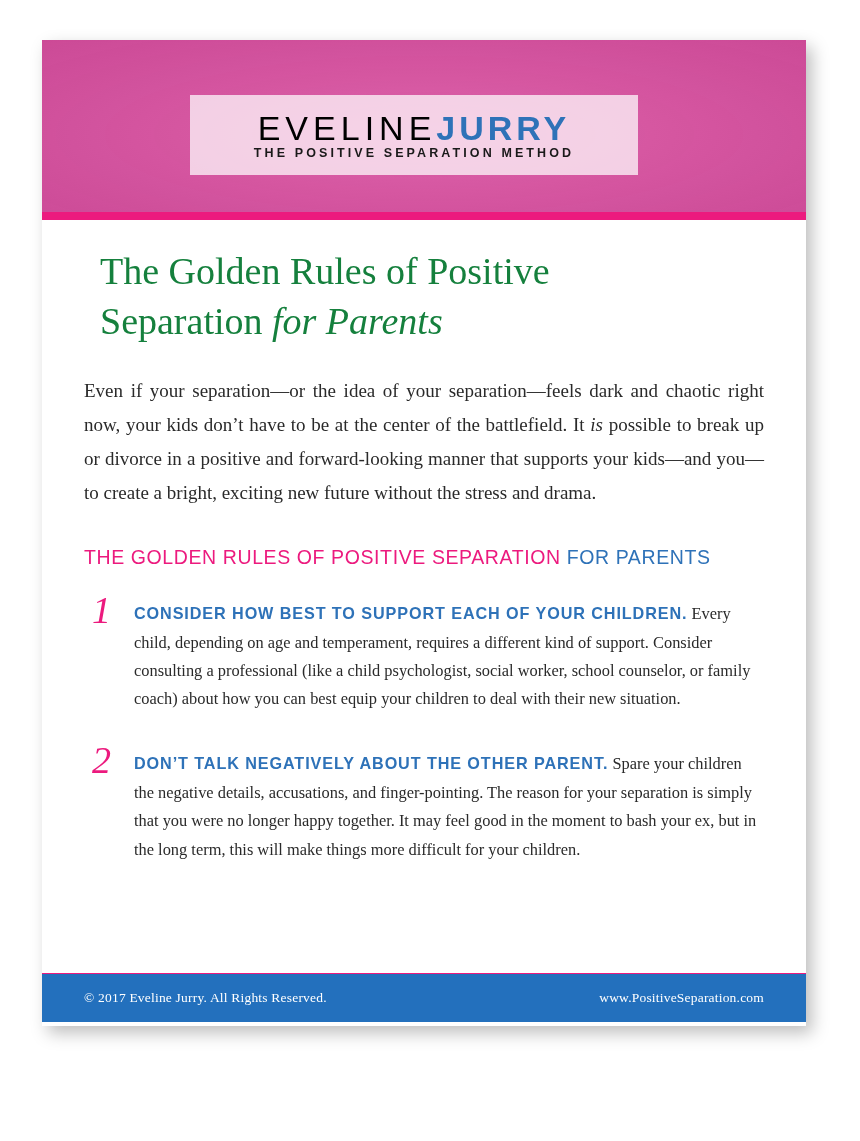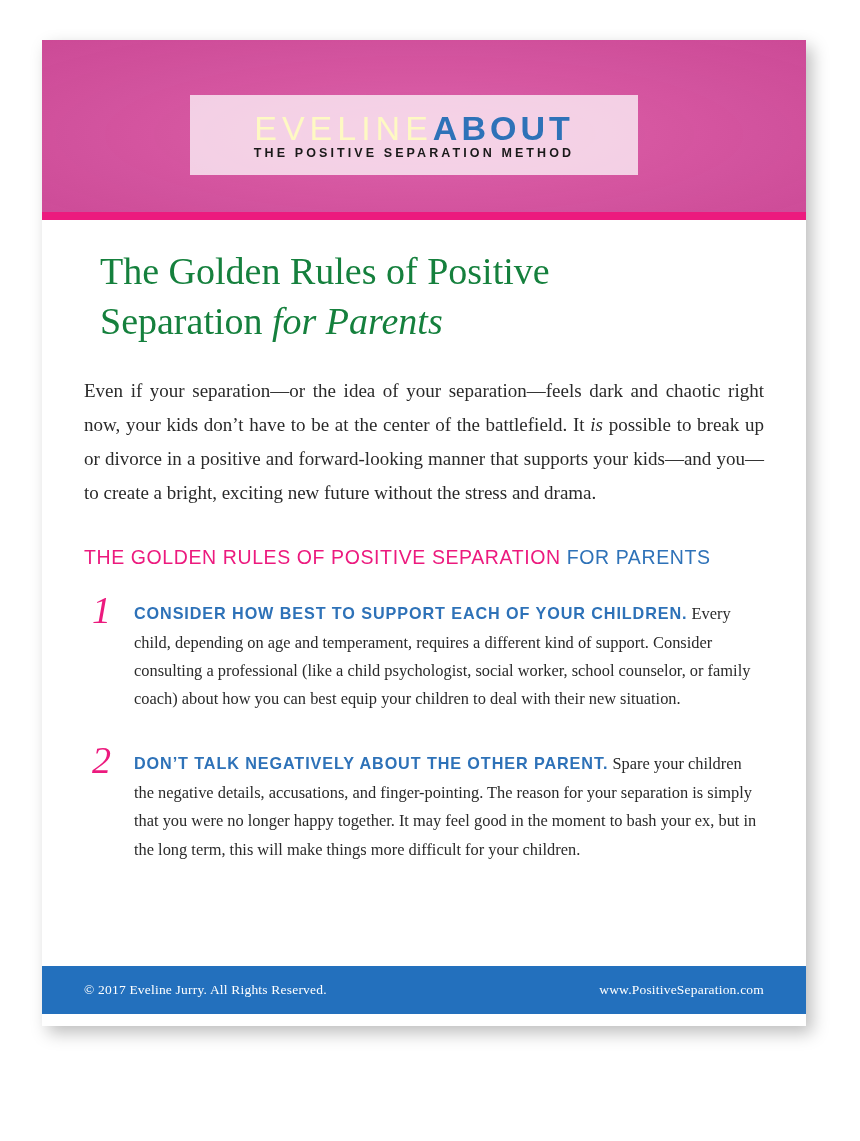--- a/index.html
+++ b/index.html
@@ -81,21 +81,21 @@
     justify-content: center;
   }
   .logo-name {
     font-family: "Liberation Sans", sans-serif;
     font-size: 34px;
     font-weight: 400;
     letter-spacing: 5px;
     line-height: 1;
     white-space: nowrap;
   }
-  .logo-name .first { color: #fef9c3; }
+  .logo-name .first { color: #000000; }
   .logo-name .last  { color: #2e72b8; font-weight: 700; letter-spacing: 4px; }
   .logo-tagline {
     font-family: "Liberation Sans", sans-serif;
     font-size: 12.5px;
     font-weight: 700;
     letter-spacing: 3.1px;
     color: #1a1a1a;
     margin-top: 1px;
     white-space: nowrap;
   }
@@ -183,21 +183,21 @@
     position: absolute;
     left: 0;
     bottom: 48px;
     width: 100%;
     height: 5px;
     background: #ec1a7e;
   }
   .footer {
     position: absolute;
     left: 0;
-    bottom: 12px;
+    bottom: 4px;
     width: 100%;
     height: 48px;
     background: #2370bd;
     display: flex;
     align-items: center;
     justify-content: space-between;
     box-sizing: border-box;
     padding: 0 42px;
   }
   .footer span {
@@ -208,21 +208,21 @@
   }
 </style>
 </head>
 <body>
 
 <div class="page">
 
   <div class="hero">
     <div class="hero-photo"></div>
     <div class="logo-band">
-      <div class="logo-name"><span class="first">EVELINE</span><span class="last">ABOUT</span></div>
+      <div class="logo-name"><span class="first">EVELINE</span><span class="last">JURRY</span></div>
       <div class="logo-tagline">THE POSITIVE SEPARATION METHOD</div>
     </div>
   </div>
   <div class="hero-rule"></div>
 
   <div class="sheet-body">
 
     <h1 class="doc-title"><span>The Golden Rules of Positive</span><br><span>Separation </span><span class="ital">for Parents</span></h1>
 
     <p class="intro"><span>Even if your separation—or the idea of your separation—feels dark and chaotic right now, your kids don’t have to be at the center of the battlefield. It </span><span class="ital">is</span><span> possible to break up or divorce in a positive and forward-looking manner that supports your kids—and you—to create a bright, exciting new future without the stress and drama.</span></p>

